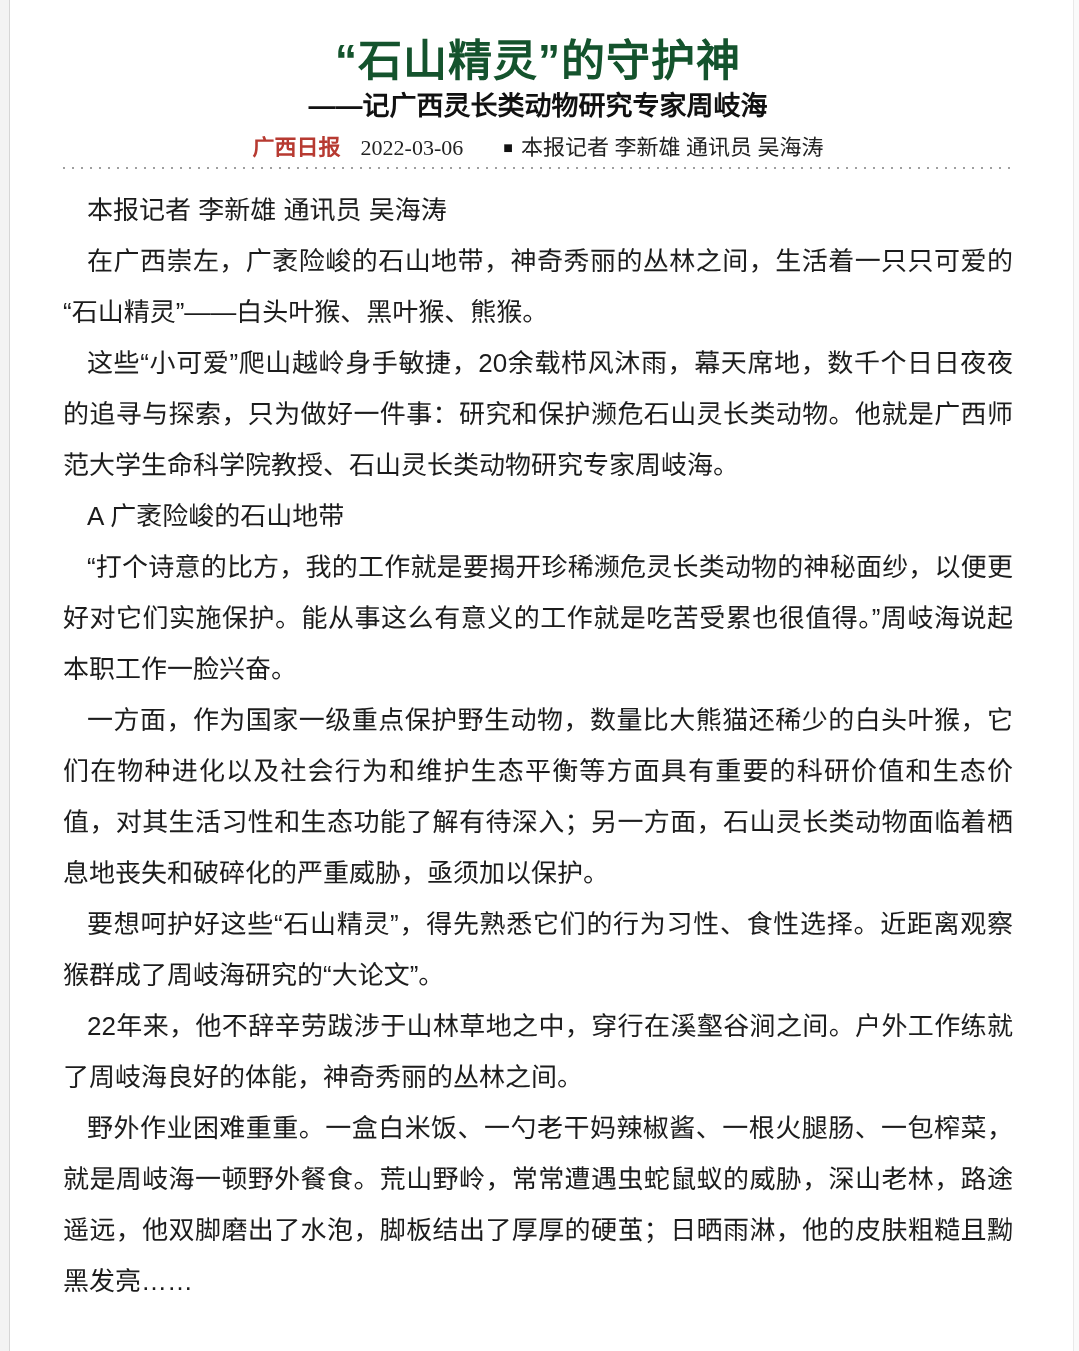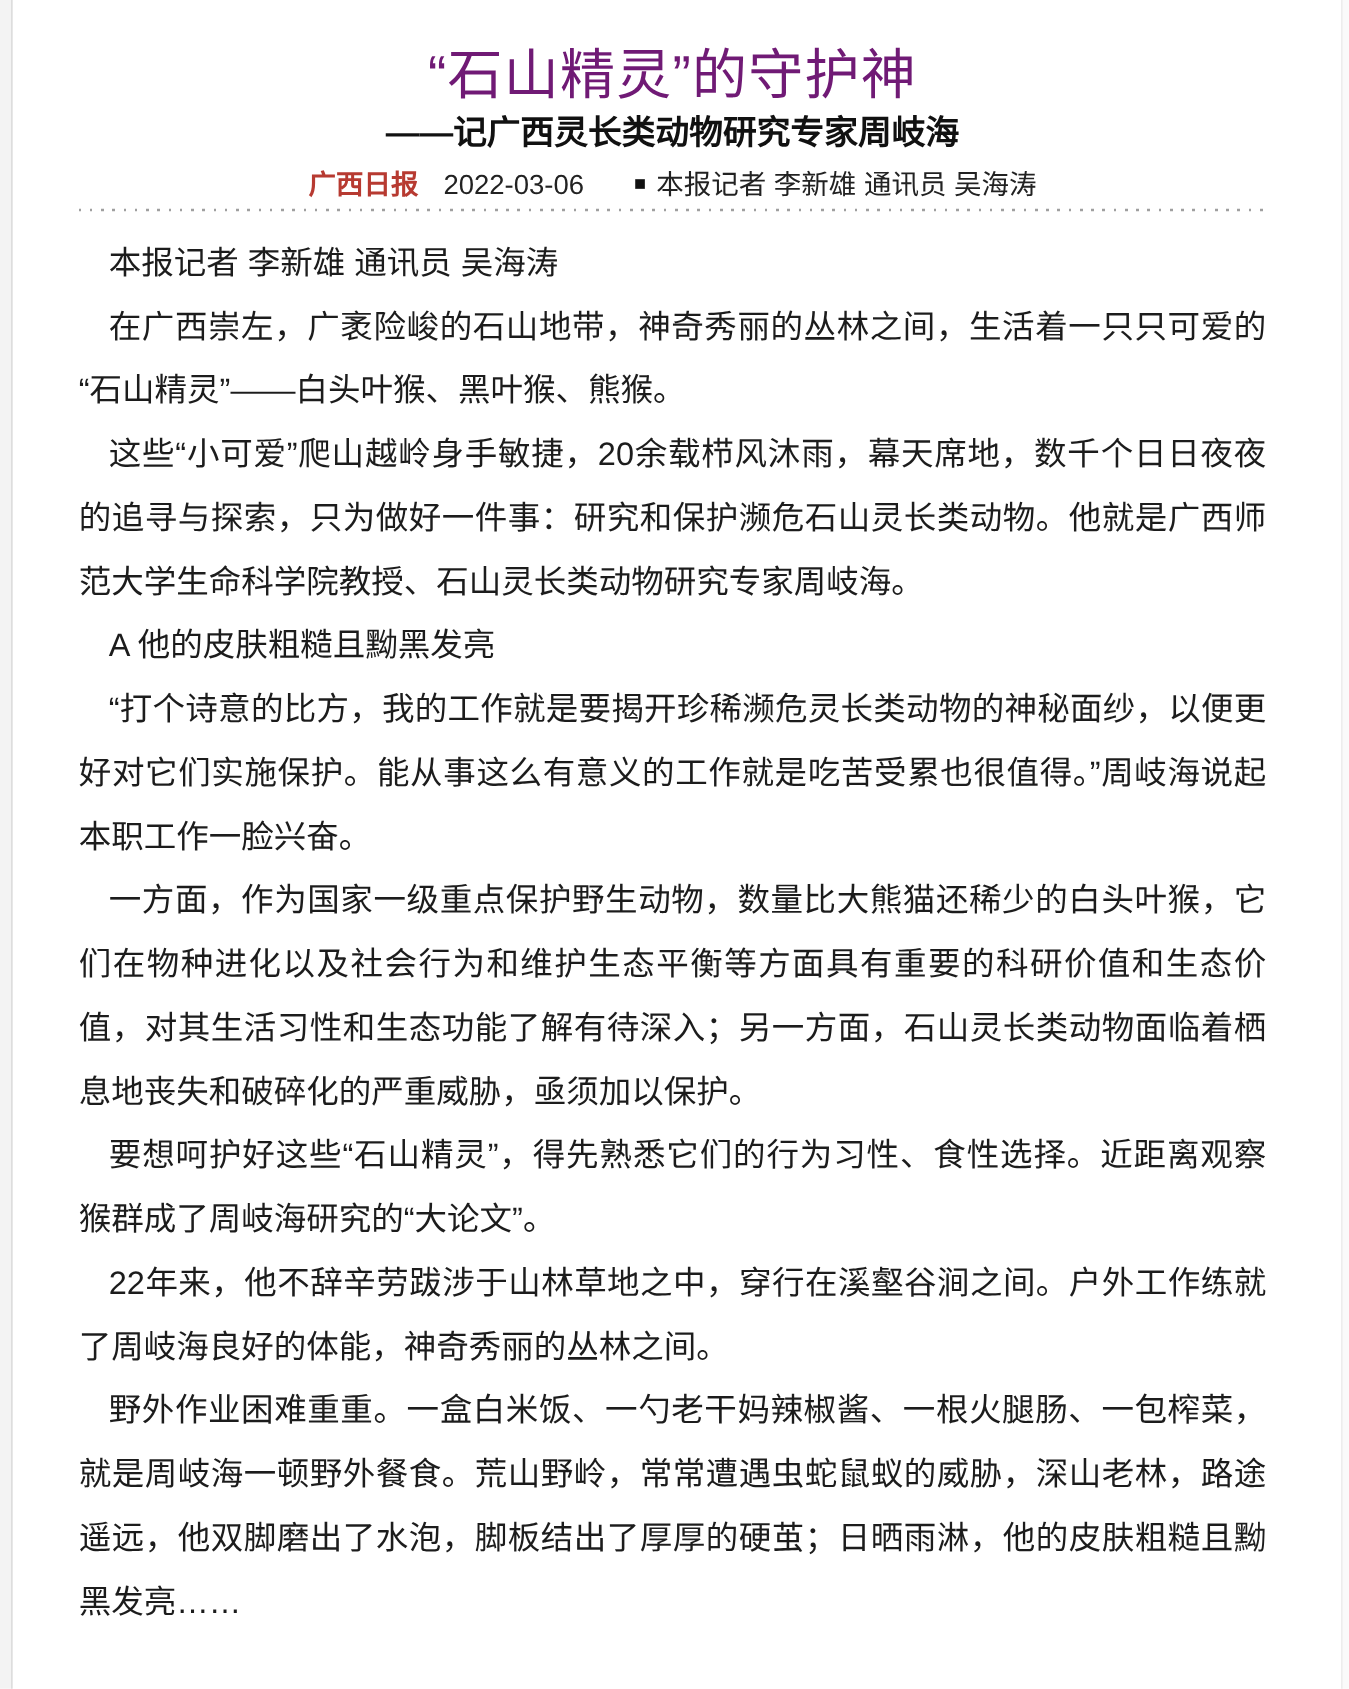--- a/index.html
+++ b/index.html
@@ -31,42 +31,43 @@
     box-sizing: border-box;
     width: 1079px;
     height: 1351px;
     padding: 34px 66px 0 63px;
   }
   .title {
     margin: 0;
     text-align: center;
     font-size: 44px;
     line-height: 54px;
-    font-weight: 400;
-    color: #701a75;
+    font-weight: 700;
+    color: #14532d;
     letter-spacing: 1px;
   }
   .subtitle {
     margin: 0;
     text-align: center;
     font-size: 27px;
     line-height: 36px;
     font-weight: 700;
     color: #111111;
   }
   .meta {
     margin-top: 9px;
     line-height: 30px;
     font-size: 22px;
     text-align: center;
     display: flex;
     justify-content: center;
     align-items: center;
     gap: 0;
     color: #222222;
+    font-family: Liberation Serif, serif;
   }
   .meta .src {
     color: #b73a31;
     font-weight: 700;
     margin-right: 20px;
   }
   .meta .date {
     color: #222222;
     margin-right: 40px;
   }
@@ -119,21 +120,21 @@
       <span>本报记者 李新雄 通讯员 吴海涛</span>
     </span>
   </div>
 
   <div class="divider"></div>
 
   <div class="body-text">
       <p class="para">本报记者 李新雄 通讯员 吴海涛</p>
       <p class="para">在广西崇左，广袤险峻的石山地带，神奇秀丽的丛林之间，生活着一只只可爱的“石山精灵”——白头叶猴、黑叶猴、熊猴。</p>
       <p class="para">这些“小可爱”爬山越岭身手敏捷，20余载栉风沐雨，幕天席地，数千个日日夜夜的追寻与探索，只为做好一件事：研究和保护濒危石山灵长类动物。他就是广西师范大学生命科学院教授、石山灵长类动物研究专家周岐海。</p>
-      <p class="para">A 他的皮肤粗糙且黝黑发亮</p>
+      <p class="para">A 广袤险峻的石山地带</p>
       <p class="para">“打个诗意的比方，我的工作就是要揭开珍稀濒危灵长类动物的神秘面纱，以便更好对它们实施保护。能从事这么有意义的工作就是吃苦受累也很值得。”周岐海说起本职工作一脸兴奋。</p>
       <p class="para">一方面，作为国家一级重点保护野生动物，数量比大熊猫还稀少的白头叶猴，它们在物种进化以及社会行为和维护生态平衡等方面具有重要的科研价值和生态价值，对其生活习性和生态功能了解有待深入；另一方面，石山灵长类动物面临着栖息地丧失和破碎化的严重威胁，亟须加以保护。</p>
       <p class="para">要想呵护好这些“石山精灵”，得先熟悉它们的行为习性、食性选择。近距离观察猴群成了周岐海研究的“大论文”。</p>
       <p class="para">22年来，他不辞辛劳跋涉于山林草地之中，穿行在溪壑谷涧之间。户外工作练就了周岐海良好的体能，神奇秀丽的丛林之间。</p>
       <p class="para">野外作业困难重重。一盒白米饭、一勺老干妈辣椒酱、一根火腿肠、一包榨菜，就是周岐海一顿野外餐食。荒山野岭，常常遭遇虫蛇鼠蚁的威胁，深山老林，路途遥远，他双脚磨出了水泡，脚板结出了厚厚的硬茧；日晒雨淋，他的皮肤粗糙且黝黑发亮……</p>
     </div>
 
 </div>
 
 </body></html>

